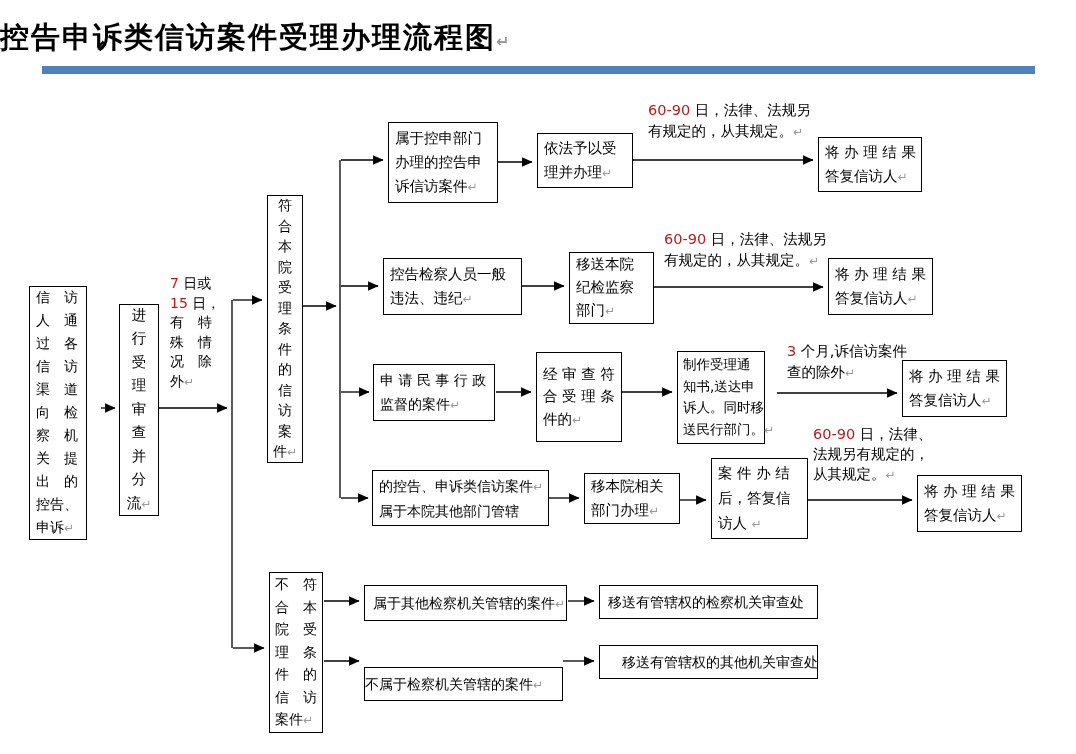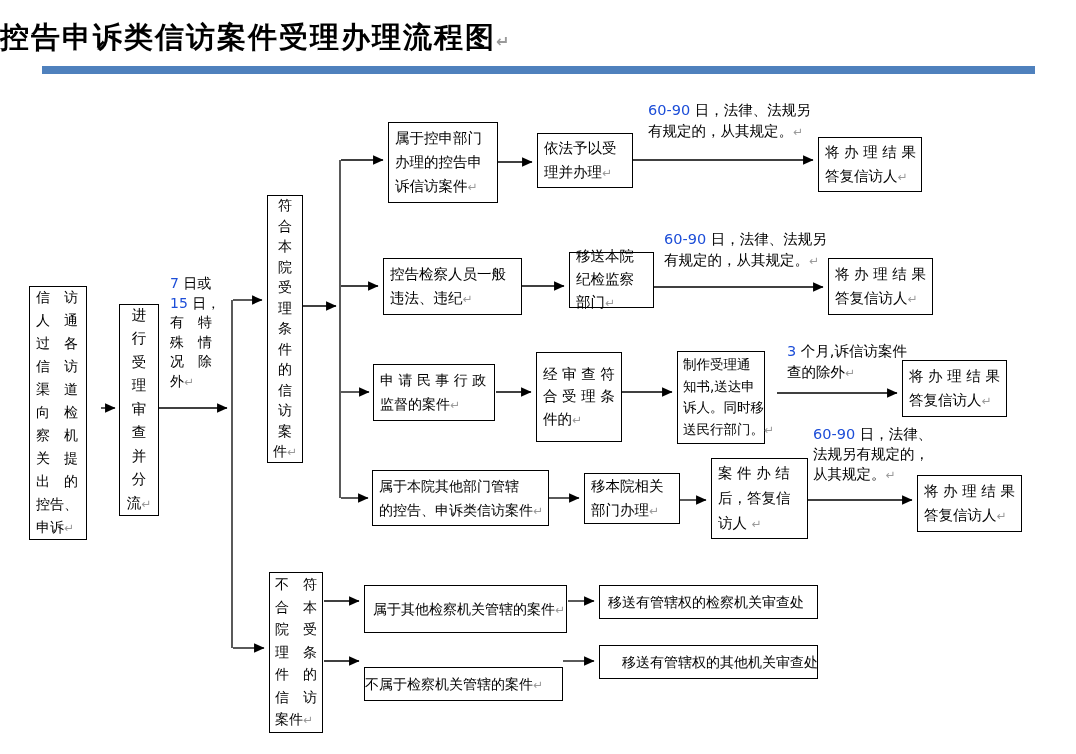--- a/index.html
+++ b/index.html
@@ -17,21 +17,21 @@
   .bar { position: absolute; left: 42px; top: 66px; width: 993px; height: 8px; }
   svg.wires { position: absolute; left: 0; top: 0; pointer-events: none; }
   .box {
     position: absolute; border: 1.5px solid #000; background: #fff;
     display: flex; flex-direction: column; justify-content: center;
     padding: 3px 6px; font-size: 14.5px; line-height: 24px; white-space: nowrap;
   }
   .note { position: absolute; font-size: 14.5px; line-height: 21px; white-space: nowrap; }
   .v1 .ln { text-align: center; }
   .pilcrow { color: #9a9a9a; font-size: 12px; }
-  .num { color: #1d4ed8; }
+  .num { color: #b91c1c; }
 </style>
 </head>
 <body>
 
 <div class="title">
     <div class="ln"><span>控告申诉类信访案件受理办理流程图</span><span class="pilcrow">↵</span></div>
   </div>
 
 <div class="bar" style="background-color: rgb(79, 129, 189);"></div>
 
@@ -146,21 +146,21 @@
   </div>
 <div class="box" style="left:818px;top:137px;width:104px;height:55px">
     <div class="ln"><span>将 办 理 结 果</span></div>
     <div class="ln"><span>答复信访人</span><span class="pilcrow">↵</span></div>
   </div>
 
 <div class="box" style="left:383px;top:258px;width:139px;height:57px">
     <div class="ln"><span>控告检察人员一般</span></div>
     <div class="ln"><span>违法、违纪</span><span class="pilcrow">↵</span></div>
   </div>
-<div class="box" style="left:569px;top:252px;width:85px;height:56px;line-height:23px">
+<div class="box" style="left:569px;top:252px;width:85px;height:72px;line-height:23px">
     <div class="ln"><span>移送本院</span></div>
     <div class="ln"><span>纪检监察</span></div>
     <div class="ln"><span>部门</span><span class="pilcrow">↵</span></div>
   </div>
 <div class="note" style="left:664px;top:229px">
     <div class="ln"><span class="num">60-90</span><span> 日，法律、法规另</span></div>
     <div class="ln"><span>有规定的，从其规定。</span><span class="pilcrow">↵</span></div>
   </div>
 <div class="box" style="left:828px;top:258px;width:105px;height:57px">
     <div class="ln"><span>将 办 理 结 果</span></div>
@@ -185,43 +185,43 @@
 <div class="note" style="left:787px;top:341px">
     <div class="ln"><span class="num">3</span><span> 个月,诉信访案件</span></div>
     <div class="ln"><span>查的除外</span><span class="pilcrow">↵</span></div>
   </div>
 <div class="box" style="left:902px;top:360px;width:105px;height:57px">
     <div class="ln"><span>将 办 理 结 果</span></div>
     <div class="ln"><span>答复信访人</span><span class="pilcrow">↵</span></div>
   </div>
 
 <div class="box" style="left:372px;top:470px;width:177px;height:56px;font-size:14px">
+    <div class="ln"><span>的控告、申诉类信访案件</span><span class="pilcrow">↵</span></div>
     <div class="ln"><span>属于本院其他部门管辖</span></div>
-    <div class="ln"><span>的控告、申诉类信访案件</span><span class="pilcrow">↵</span></div>
   </div>
 <div class="box" style="left:584px;top:473px;width:96px;height:51px">
     <div class="ln"><span>移本院相关</span></div>
     <div class="ln"><span>部门办理</span><span class="pilcrow">↵</span></div>
   </div>
 <div class="box" style="left:711px;top:458px;width:97px;height:81px;line-height:25px">
     <div class="ln"><span>案 件 办 结</span></div>
     <div class="ln"><span>后，答复信</span></div>
     <div class="ln"><span>访人 </span><span class="pilcrow">↵</span></div>
   </div>
 <div class="note" style="left:813px;top:424px;line-height:20px">
     <div class="ln"><span class="num">60-90</span><span> 日，法律、</span></div>
     <div class="ln"><span>法规另有规定的，</span></div>
     <div class="ln"><span>从其规定。</span><span class="pilcrow">↵</span></div>
   </div>
 <div class="box" style="left:917px;top:475px;width:105px;height:57px">
     <div class="ln"><span>将 办 理 结 果</span></div>
     <div class="ln"><span>答复信访人</span><span class="pilcrow">↵</span></div>
   </div>
 
-<div class="box" style="left:364px;top:585px;width:203px;height:48px;font-size:14px;padding:2px 8px">
+<div class="box" style="left:364px;top:585px;width:203px;height:36px;font-size:14px;padding:2px 8px">
     <div class="ln"><span>属于其他检察机关管辖的案件</span><span class="pilcrow">↵</span></div>
   </div>
 <div class="box" style="left:599px;top:585px;width:219px;height:34px;font-size:14px;padding:2px 8px">
     <div class="ln"><span>移送有管辖权的检察机关审查处</span></div>
   </div>
 <div class="box" style="left:364px;top:667px;width:199px;height:34px;font-size:14px;padding:2px 0">
     <div class="ln"><span>不属于检察机关管辖的案件</span><span class="pilcrow">↵</span></div>
   </div>
 <div class="box" style="left:599px;top:645px;width:219px;height:34px;font-size:14px;padding:2px 22px">
     <div class="ln"><span>移送有管辖权的其他机关审查处</span></div>

